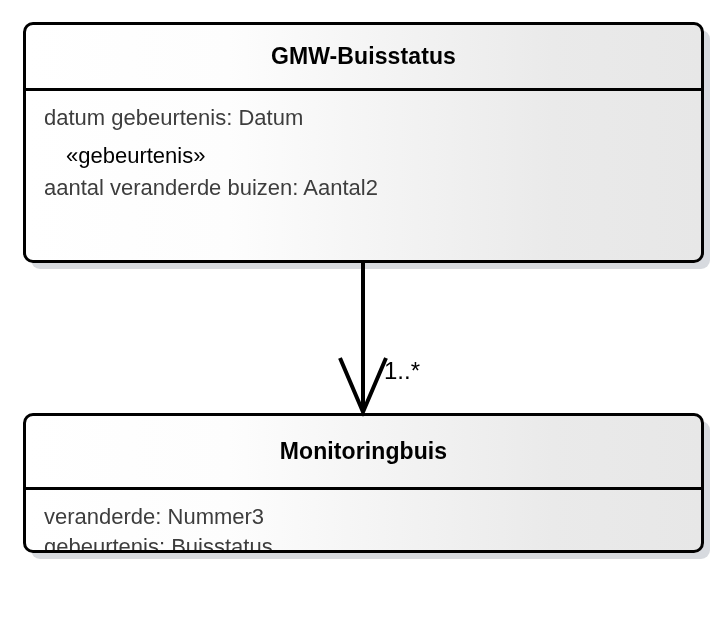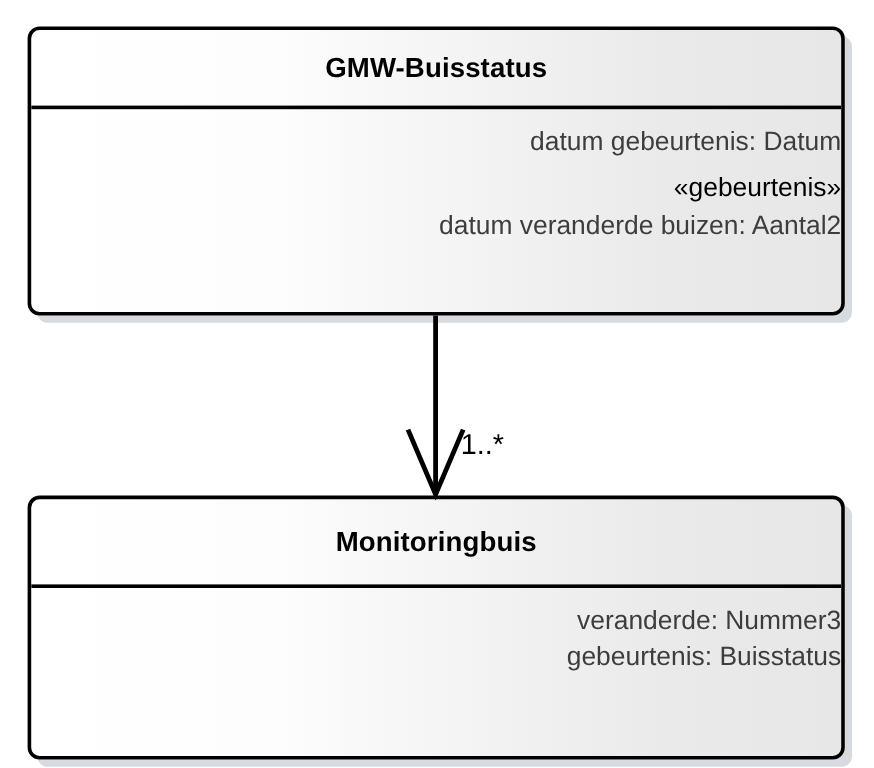--- a/index.html
+++ b/index.html
@@ -47,21 +47,20 @@
     font-weight: bold;
     color: #000000;
     letter-spacing: 0.1px;
     white-space: nowrap;
   }
 
   .uml-attr-compartment {
     box-sizing: border-box;
     width: 100%;
     padding: 12px 0 0 18px;
-    text-align: right;
   }
 
   .uml-attr {
     font-size: 22px;
     color: #3d3d3d;
     line-height: 1.38;
     white-space: nowrap;
   }
 
   .uml-attr.stereotype {
@@ -80,21 +79,21 @@
     top: 22px;
     width: 681px;
     height: 241px;
   }
   #class-gmw-buisstatus .uml-class-name-compartment { height: 66px; }
 
   #class-monitoringbuis {
     left: 23px;
     top: 413px;
     width: 681px;
-    height: 220px;
+    height: 140px;
   }
   #class-monitoringbuis .uml-class-name-compartment { height: 74px; }
 
   
   #association-connector {
     position: absolute;
     left: 0; top: 0;
     width: 728px;
     height: 640px;
     pointer-events: none;
@@ -114,21 +113,21 @@
 
 <div id="diagram-canvas">
 
   <div class="uml-class" id="class-gmw-buisstatus">
     <div class="uml-class-name-compartment">
       <span class="uml-class-name">GMW-Buisstatus</span>
     </div>
     <div class="uml-attr-compartment">
       <div class="uml-attr">datum gebeurtenis: Datum</div>
       <div class="uml-attr stereotype">«gebeurtenis»</div>
-      <div class="uml-attr after-stereotype">datum veranderde buizen: Aantal2</div>
+      <div class="uml-attr after-stereotype">aantal veranderde buizen: Aantal2</div>
     </div>
   </div>
 
   <div class="uml-class" id="class-monitoringbuis">
     <div class="uml-class-name-compartment">
       <span class="uml-class-name">Monitoringbuis</span>
     </div>
     <div class="uml-attr-compartment">
       <div class="uml-attr">veranderde: Nummer3</div>
       <div class="uml-attr">gebeurtenis: Buisstatus</div>

